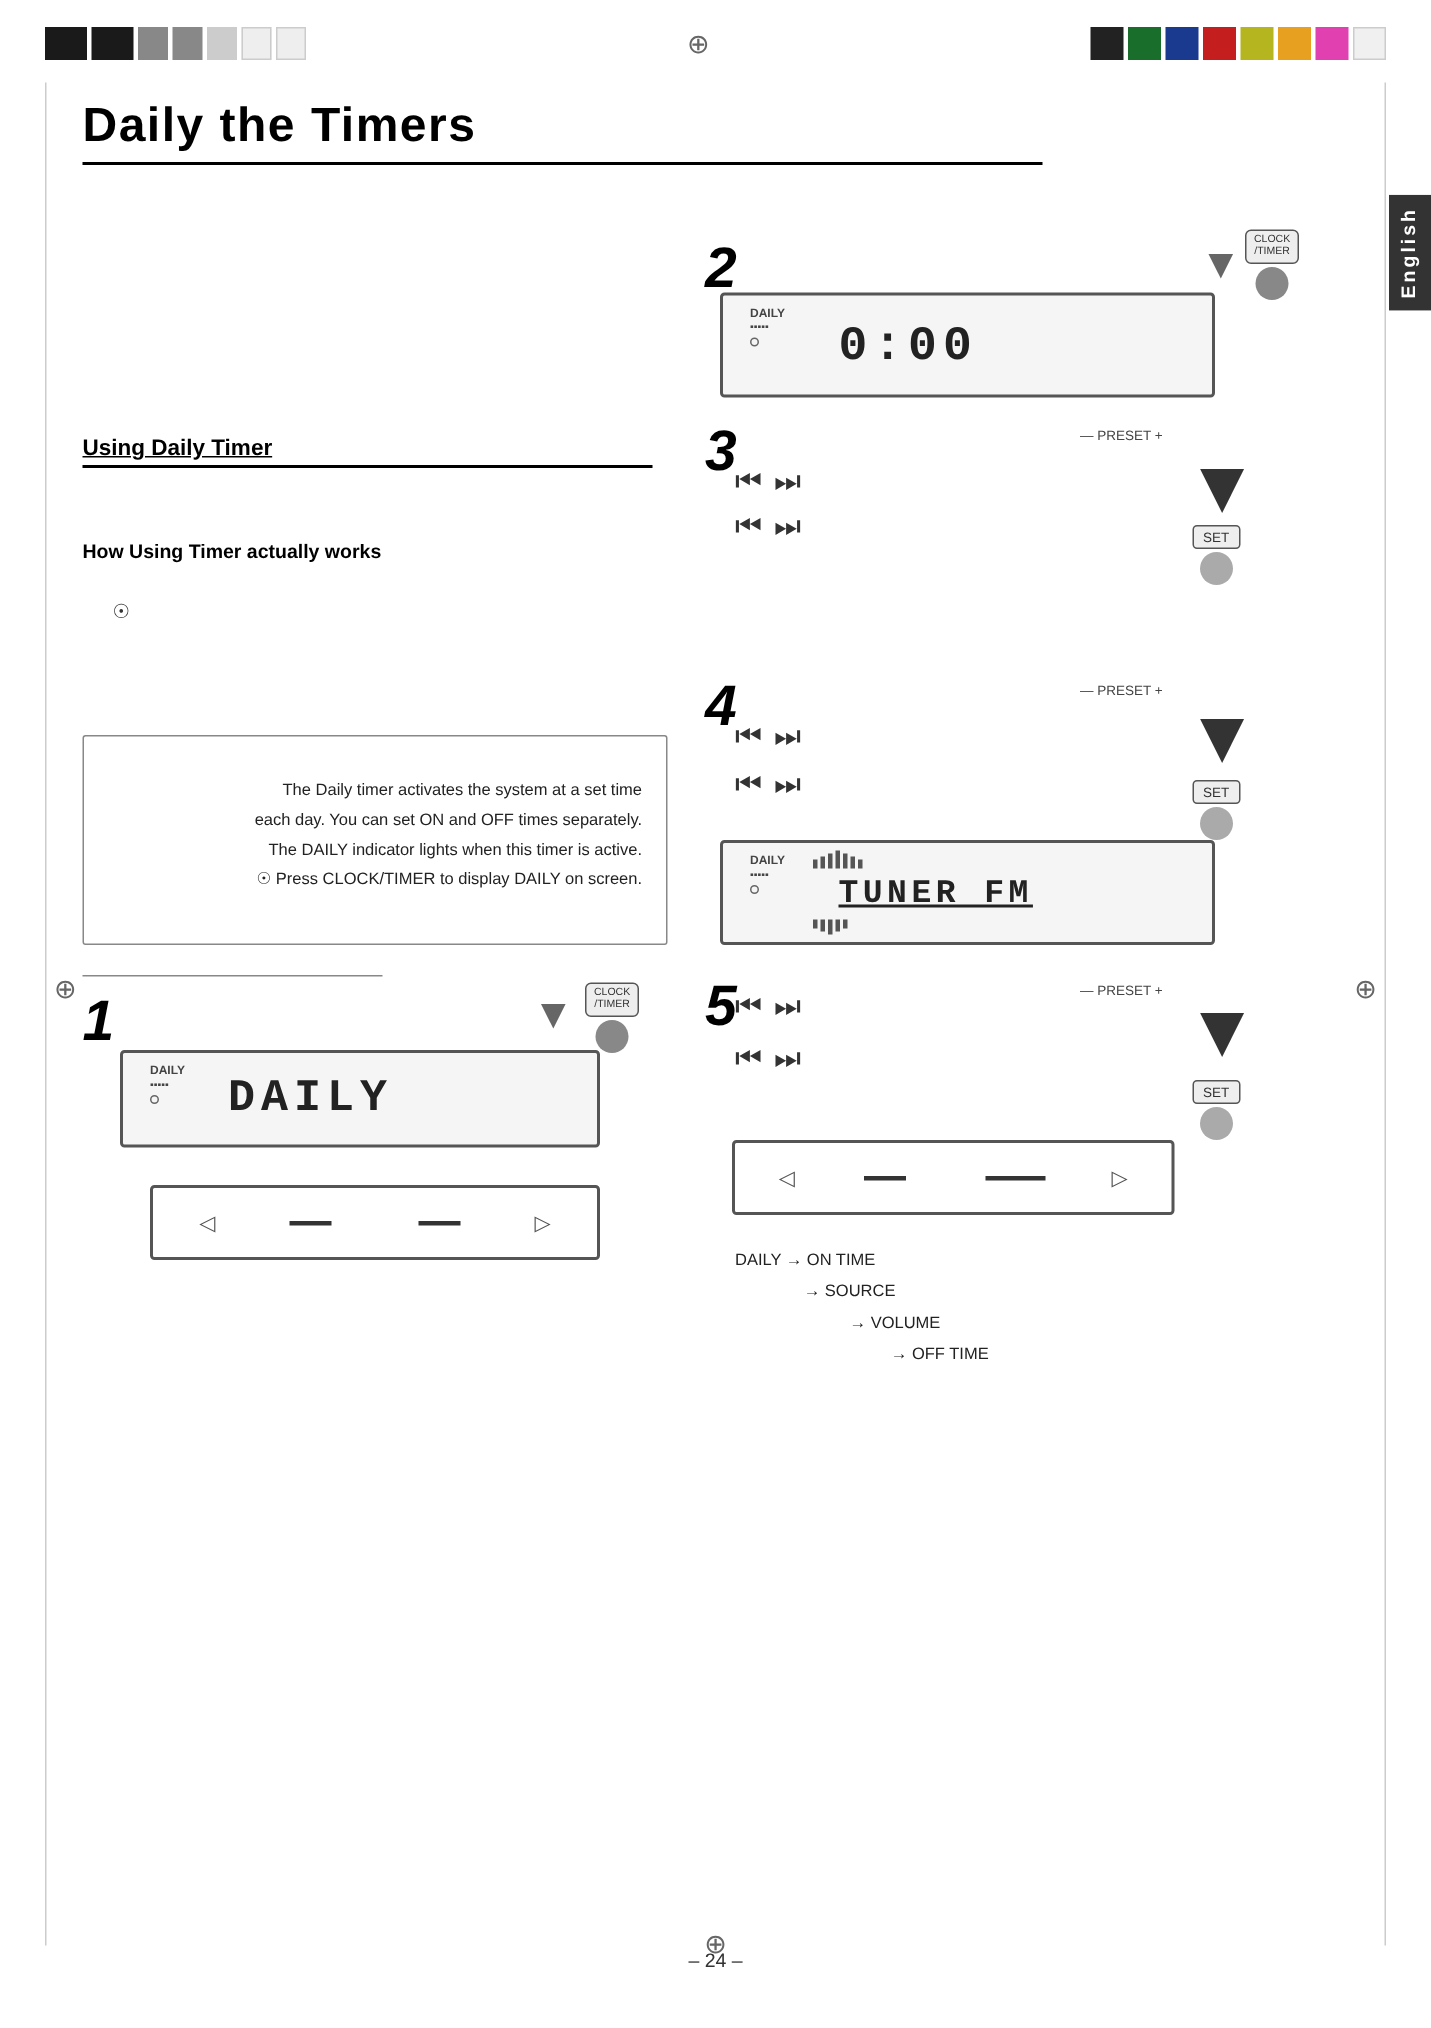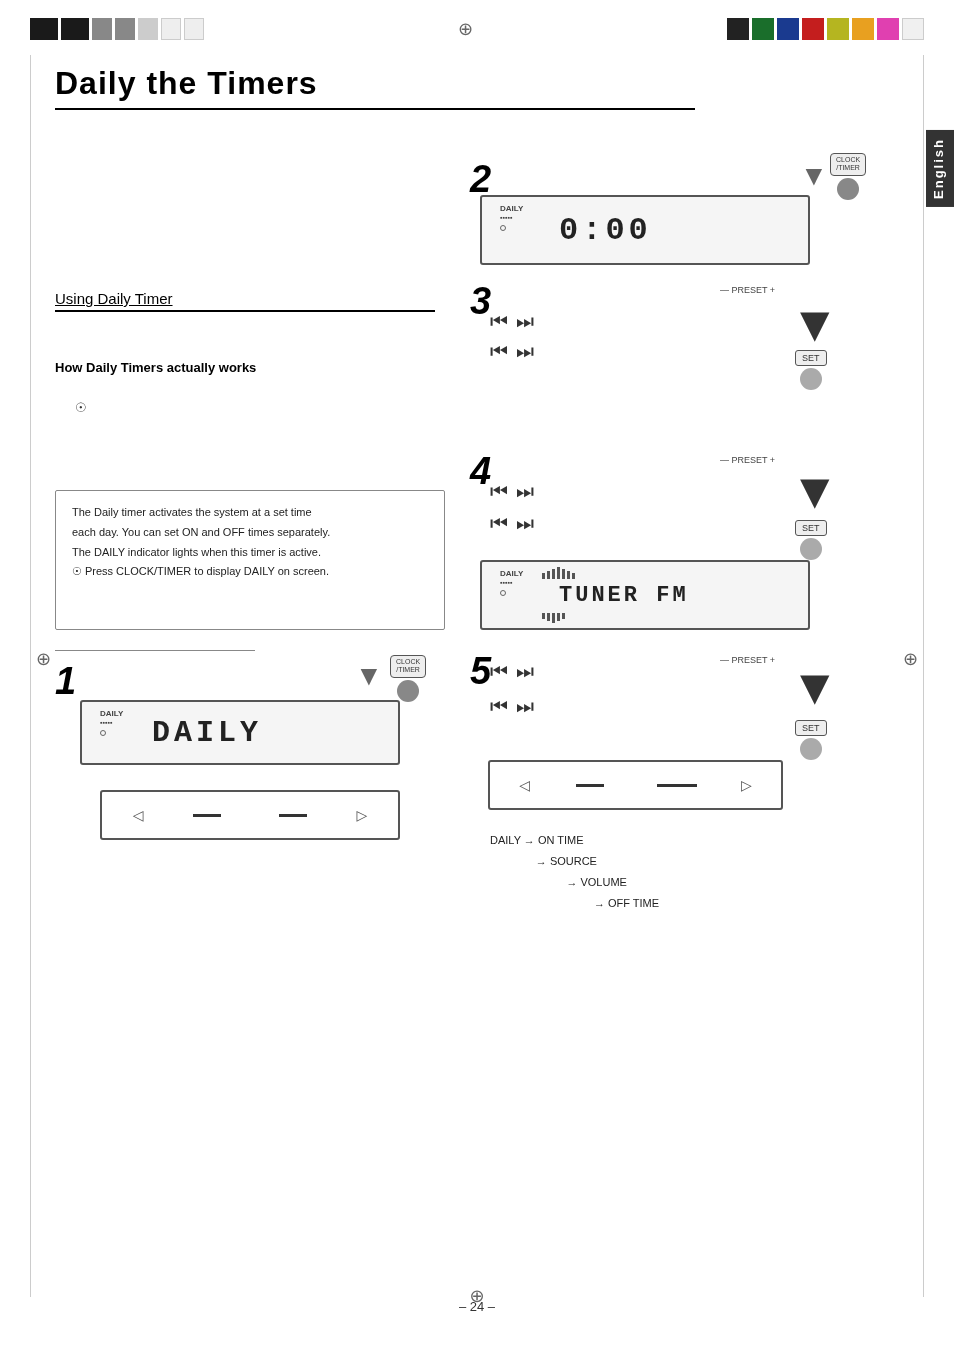--- a/index.html
+++ b/index.html
@@ -95,21 +95,21 @@
       font-size: 13px;
       font-weight: bold;
       padding: 8px 5px;
       letter-spacing: 2px;
     }
 
     
     .section-title {
       position: absolute;
       font-size: 15px;
-      font-weight: normal;
+      font-weight: bold;
       color: #000;
       text-decoration: underline;
     }
     .sub-title {
       position: absolute;
       font-size: 13px;
       font-weight: bold;
       color: #000;
     }
 
@@ -232,24 +232,25 @@
     .sel-arrow {
       font-size: 14px;
       color: #555;
     }
 
     
     .info-box {
       position: absolute;
       border: 1.5px solid #888;
       border-radius: 2px;
-      padding: 12px 16px;
+      padding: 27px 16px;
       font-size: 11px;
       line-height: 1.7;
       color: #222;
+      text-align: right;
     }
 
     
     .page-num {
       position: absolute;
       bottom: 38px;
       left: 50%;
       transform: translateX(-50%);
       font-size: 13px;
       color: #333;
@@ -317,21 +318,21 @@
 <div class="side-line-right"></div>
 
 <h1 class="page-title">Daily the Timers</h1>
 <div class="title-underline"></div>
 
 <div class="english-tab">English</div>
 
 <div class="section-title" style="top:290px; left:55px;">Using Daily Timer</div>
 <div style="position:absolute; top:310px; left:55px; width:380px; height:1.5px; background:#000;"></div>
 
-<div class="sub-title" style="top:360px; left:55px;">How Daily Timers actually works</div>
+<div class="sub-title" style="top:360px; left:55px;">How Using Timer actually works</div>
 
 <div class="note-circle" style="top:400px; left:75px;">☉</div>
 
 <div class="info-box" style="top:490px; left:55px; width:390px; height:140px;">
   <div style="font-size:11px; line-height:1.8; color:#222;">
     The Daily timer activates the system at a set time<br>
     each day. You can set ON and OFF times separately.<br>
     The DAILY indicator lights when this timer is active.<br>
     ☉ Press CLOCK/TIMER to display DAILY on screen.
   </div>
@@ -432,21 +433,21 @@
 
   <div style="position:absolute; top:5px; left:60px; display:flex; gap:2px; align-items:flex-end;">
     <div style="width:3px; height:6px; background:#555;"></div>
     <div style="width:3px; height:8px; background:#555;"></div>
     <div style="width:3px; height:10px; background:#555;"></div>
     <div style="width:3px; height:12px; background:#555;"></div>
     <div style="width:3px; height:10px; background:#555;"></div>
     <div style="width:3px; height:8px; background:#555;"></div>
     <div style="width:3px; height:6px; background:#555;"></div>
   </div>
-  <div class="lcd-text-tuner" style="margin-left:65px; font-size:22px; letter-spacing:3px;">TUNER  FM</div>
+  <div class="lcd-text-tuner" style="margin-left:65px; font-size:22px; letter-spacing:3px;text-decoration:underline;">TUNER  FM</div>
 
   <div style="position:absolute; bottom:5px; left:60px; display:flex; gap:2px; align-items:flex-start;">
     <div style="width:3px; height:6px; background:#555;"></div>
     <div style="width:3px; height:8px; background:#555;"></div>
     <div style="width:3px; height:10px; background:#555;"></div>
     <div style="width:3px; height:8px; background:#555;"></div>
     <div style="width:3px; height:6px; background:#555;"></div>
   </div>
 </div>
 

